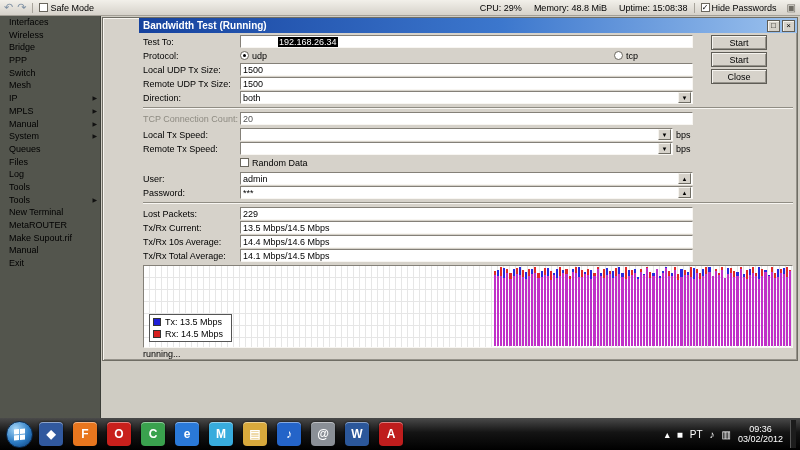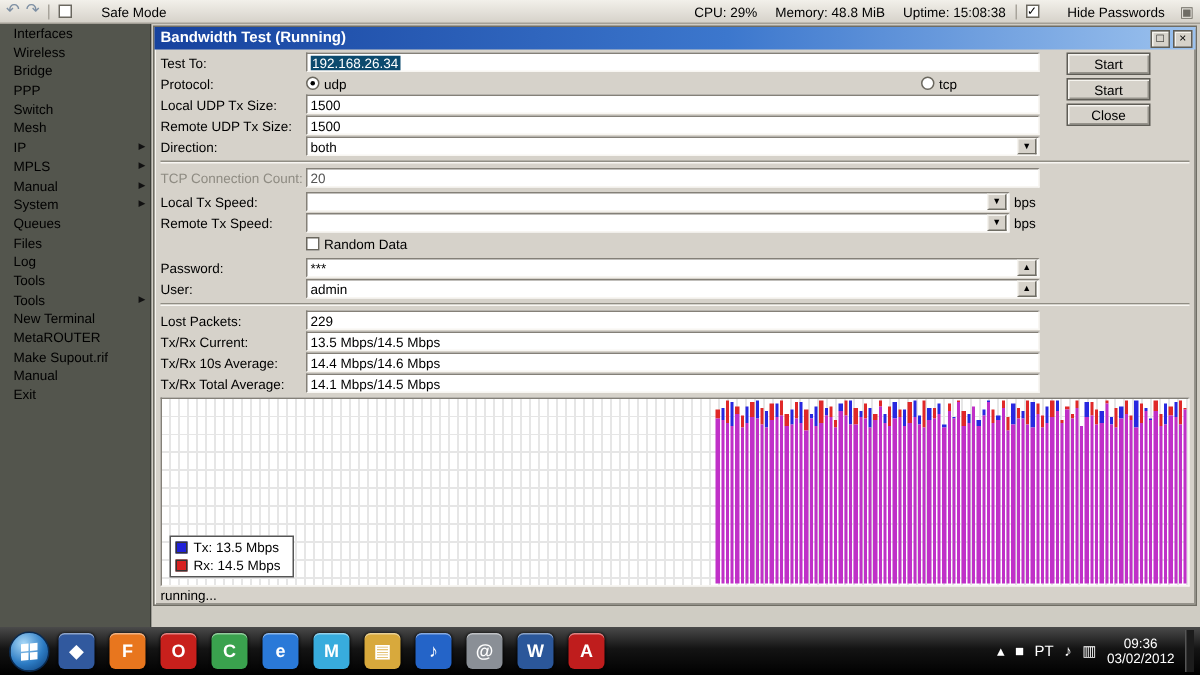--- a/index.html
+++ b/index.html
@@ -5,59 +5,59 @@
   * { margin:0; padding:0; box-sizing:border-box; }
   html,body { width:800px; height:450px; overflow:hidden; }
   body { font-family:"Liberation Sans", sans-serif; font-size:9px; background:#d6d2ca; position:relative; color:#000; }
 
   
   #topbar { position:absolute; top:0; left:0; right:0; height:16px;
     background:linear-gradient(#f2f0ea,#d6d2ca); border-bottom:1px solid #a39f96;
     display:flex; align-items:center; padding:0 4px; gap:4px; }
   .tb-arrow { color:#7d8fa3; font-size:11px; line-height:11px; cursor:pointer; }
   .tb-sep { width:1px; height:10px; background:#a8a49b; margin:0 2px; }
-  .checkwrap { display:flex; align-items:center; gap:19px; cursor:pointer; }
+  .checkwrap { display:flex; align-items:center; gap:2px; cursor:pointer; }
   .checkbox { width:9px; height:9px; background:#fff; border:1px solid #6a675e;
     display:inline-flex; align-items:center; justify-content:center; font-size:8px; line-height:1; flex:none; }
   .flex1 { flex:1; }
   .stat { margin-left:8px; white-space:nowrap;text-align:center; }
   .tb-ico { color:#6f6c64; font-size:10px; margin-left:6px; }
 
   
   #sidebar { position:absolute; top:16px; left:0; width:101px; bottom:32px;
     background:#53554d; border-right:1px solid #3b3d37; }
   .side-item { height:12.7px; line-height:12.7px; padding:0 4px 0 9px; color:#000;
     position:relative; cursor:pointer; white-space:nowrap; }
   .side-item .arrow { position:absolute; right:3px; top:0; font-size:6px; line-height:12.7px; color:#111; }
   .brand { position:absolute; left:2px; bottom:6px; transform-origin:0 100%;
     transform:rotate(-90deg); white-space:nowrap; color:#efefe8; font-size:13px;
     letter-spacing:1px; }
 
   
   #main { position:absolute; left:101px; top:16px; right:0; bottom:32px; background:#cfccc3; }
-  #bwwin { position:absolute; left:1px; top:1px; width:calc(100% - 3px); height:387px;
+  #bwwin { position:absolute; left:1px; top:1px; width:calc(100% - 3px); height:344px;
     background:#d6d2ca; border:1px solid #6f6d64;
-    box-shadow:inset 1px 1px 0 #f6f4ef, inset -1px -1px 0 #96938b; }
+    box-shadow:inset 1px 1px 0 #f6f4ef, inset -1px -1px 0 #96938b;padding-left:36px; }
   .titlebar { height:15px; background:linear-gradient(90deg,#16429e 0%,#3c77cd 55%,#9cc2ee 100%);
     display:flex; align-items:center; padding:0 2px 0 4px; }
   .title { color:#fff; font-weight:bold; font-size:10px; flex:1; white-space:nowrap; }
   .tbtn { width:13px; height:12px; background:#d6d2ca; border:1px solid #5f5d56;
     box-shadow:inset 1px 1px 0 #f6f4ef; display:flex; align-items:center; justify-content:center;
     font-size:8px; line-height:1; margin-left:2px; cursor:pointer; }
   .content { position:relative; height:calc(100% - 15px); display:flex; flex-direction:column; padding-top:2px; }
 
   .row { height:13px; margin-bottom:1px; display:flex; align-items:center; padding:0 104px 0 4px; flex:none; }
   .row label { width:97px; text-align:left; padding-right:4px; flex:none; white-space:nowrap; }
   .row label.disabled { color:#8e8b82; }
   .field { flex:1; height:13px; background:#fff; border:1px solid;
     border-color:#848078 #f8f6f2 #f8f6f2 #848078; display:flex; align-items:center;
     padding:0 1px 0 2px; overflow:hidden; }
   .field .value { flex:1; white-space:nowrap; overflow:hidden; }
   .field .value.dim { color:#555; }
-  .sel { background:#0c4a6e; color:#fff; padding:0 1px; }
+  .sel { background:#000000; color:#fff; padding:0 1px;margin-left:35px; }
   .combo-btn { width:13px; height:11px; background:#d6d2ca; border:1px solid;
     border-color:#f6f4ef #6f6d64 #6f6d64 #f6f4ef; font-size:6px; line-height:1;
     display:flex; align-items:center; justify-content:center; flex:none; cursor:pointer; }
   .unit { width:20px; padding-left:3px; flex:none; }
   .radio { width:9px; height:9px; border-radius:50%; background:#fff; border:1px solid #6a675e;
     display:inline-block; position:relative; margin-right:3px; flex:none; cursor:pointer; }
   .radio.on::after { content:""; position:absolute; inset:2px; background:#000; border-radius:50%; }
   .tcpgroup { margin-left:auto; margin-right:55px; display:flex; align-items:center; }
   .cblabel { margin-left:3px; }
   .sep { height:0; border-top:1px solid #908d84; border-bottom:1px solid #f8f6f2; margin:2px 4px 3px; flex:none; }
@@ -245,33 +245,33 @@
 
       <div class="row">
         <label></label>
         <span class="checkbox"></span>
         <span class="cblabel">Random Data</span>
       </div>
 
       <div class="gap2"></div>
 
       <div class="row">
-        <label>Password:</label>
-        <div class="field">
-          <span class="value">***</span>
+        <label>User:</label>
+        <div class="field">
+          <span class="value">admin</span>
           <span class="combo-btn">
               <span>▲</span>
             </span>
         </div>
       </div>
 
       <div class="row">
-        <label>User:</label>
-        <div class="field">
-          <span class="value">admin</span>
+        <label>Password:</label>
+        <div class="field">
+          <span class="value">***</span>
           <span class="combo-btn">
               <span>▲</span>
             </span>
         </div>
       </div>
 
       <div class="sep"></div>
 
       <div class="row">
         <label>Lost Packets:</label>

